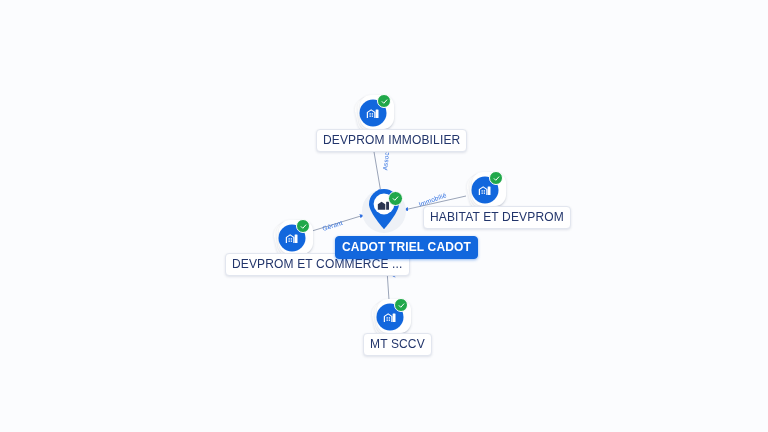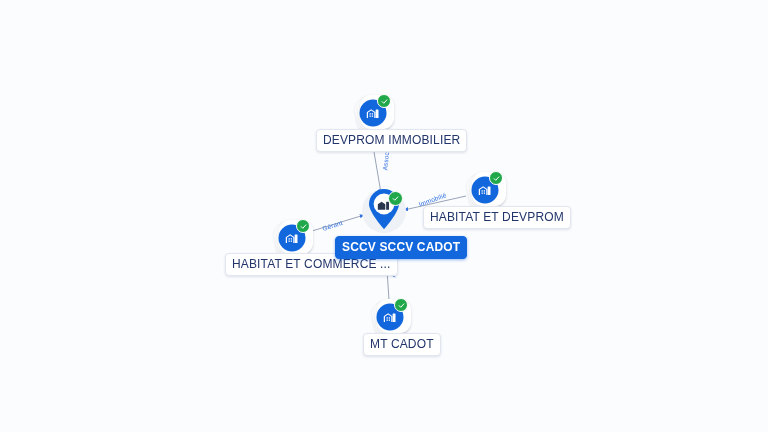--- a/index.html
+++ b/index.html
@@ -220,54 +220,54 @@
             <rect x="6.4" y="16" width="2.1" height="2.1" fill="#ffffff"></rect>
             <rect x="10" y="16" width="2.1" height="2.1" fill="#ffffff"></rect>
           </svg>
         </div>
         <div class="badge" style="background: rgb(32, 168, 74);">
           <svg width="7" height="7" viewBox="0 0 24 24" aria-hidden="true">
             <path d="M4 12.5 L9.5 18 L20 6.5" fill="none" stroke="#ffffff" stroke-width="3.4" stroke-linecap="round" stroke-linejoin="round"></path>
           </svg>
         </div>
       </div>
-      <div class="node-label" style="left: 225px; top: 253px; color: rgb(34, 53, 107);">HABITAT ET COMMERCE ...</div>
+      <div class="node-label" style="left: 225px; top: 253px; color: rgb(34, 53, 107);">DEVPROM ET COMMERCE ...</div>
       <div class="node" style="left: 390px; top: 317px;">
         <div class="stack s3"></div>
         <div class="stack s2"></div>
         <div class="stack s1"></div>
         <div class="chip" style="background: rgb(18, 103, 221);">
           <svg width="15" height="15" viewBox="0 0 24 24" aria-hidden="true">
             <path d="M3 20V11l6-4 6 4v9" fill="none" stroke="#ffffff" stroke-width="1.9" stroke-linejoin="round"></path>
             <rect x="16.2" y="6.4" width="4.6" height="13.6" rx="0.6" fill="#ffffff"></rect>
             <rect x="6.4" y="12.4" width="2.1" height="2.1" fill="#ffffff"></rect>
             <rect x="10" y="12.4" width="2.1" height="2.1" fill="#ffffff"></rect>
             <rect x="6.4" y="16" width="2.1" height="2.1" fill="#ffffff"></rect>
             <rect x="10" y="16" width="2.1" height="2.1" fill="#ffffff"></rect>
           </svg>
         </div>
         <div class="badge" style="background: rgb(32, 168, 74);">
           <svg width="7" height="7" viewBox="0 0 24 24" aria-hidden="true">
             <path d="M4 12.5 L9.5 18 L20 6.5" fill="none" stroke="#ffffff" stroke-width="3.4" stroke-linecap="round" stroke-linejoin="round"></path>
           </svg>
         </div>
       </div>
-      <div class="node-label" style="left: 363px; top: 333px; color: rgb(34, 53, 107);">MT CADOT</div>
+      <div class="node-label" style="left: 363px; top: 333px; color: rgb(34, 53, 107);">MT SCCV</div>
       <div class="node" style="left: 384px; top: 212px;">
         <div class="pin-halo"></div>
         <div class="pin"><svg width="34" height="42" viewBox="0 0 34 42" aria-hidden="true">
             <path d="M17 41.2 C17 41.2 32 24.6 32 16 A15 15 0 1 0 2 16 C2 24.6 17 41.2 17 41.2 Z" fill="#1267dd"></path>
             <circle cx="17" cy="16" r="10.4" fill="#ffffff"></circle>
             <g transform="translate(9.6,9.4) scale(0.62)">
               <path d="M2 20V11l6-4 6 4v9z" fill="#2a3550"></path>
               <rect x="15.4" y="7.2" width="4.6" height="12.8" rx="0.6" fill="#2a3550"></rect>
             </g>
           </svg></div>
         <div class="pin-badge" style="background: rgb(32, 168, 74);">
           <svg width="7" height="7" viewBox="0 0 24 24" aria-hidden="true">
             <path d="M4 12.5 L9.5 18 L20 6.5" fill="none" stroke="#ffffff" stroke-width="3.4" stroke-linecap="round" stroke-linejoin="round"></path>
           </svg>
         </div>
       </div>
-      <div class="node-label selected" style="left: 335px; top: 236px; background: rgb(18, 103, 221); border-color: rgb(18, 103, 221);">SCCV SCCV CADOT</div>
+      <div class="node-label selected" style="left: 335px; top: 236px; background: rgb(18, 103, 221); border-color: rgb(18, 103, 221);">CADOT TRIEL CADOT</div>
     </div>
 
 </div>
 
 </body></html>

